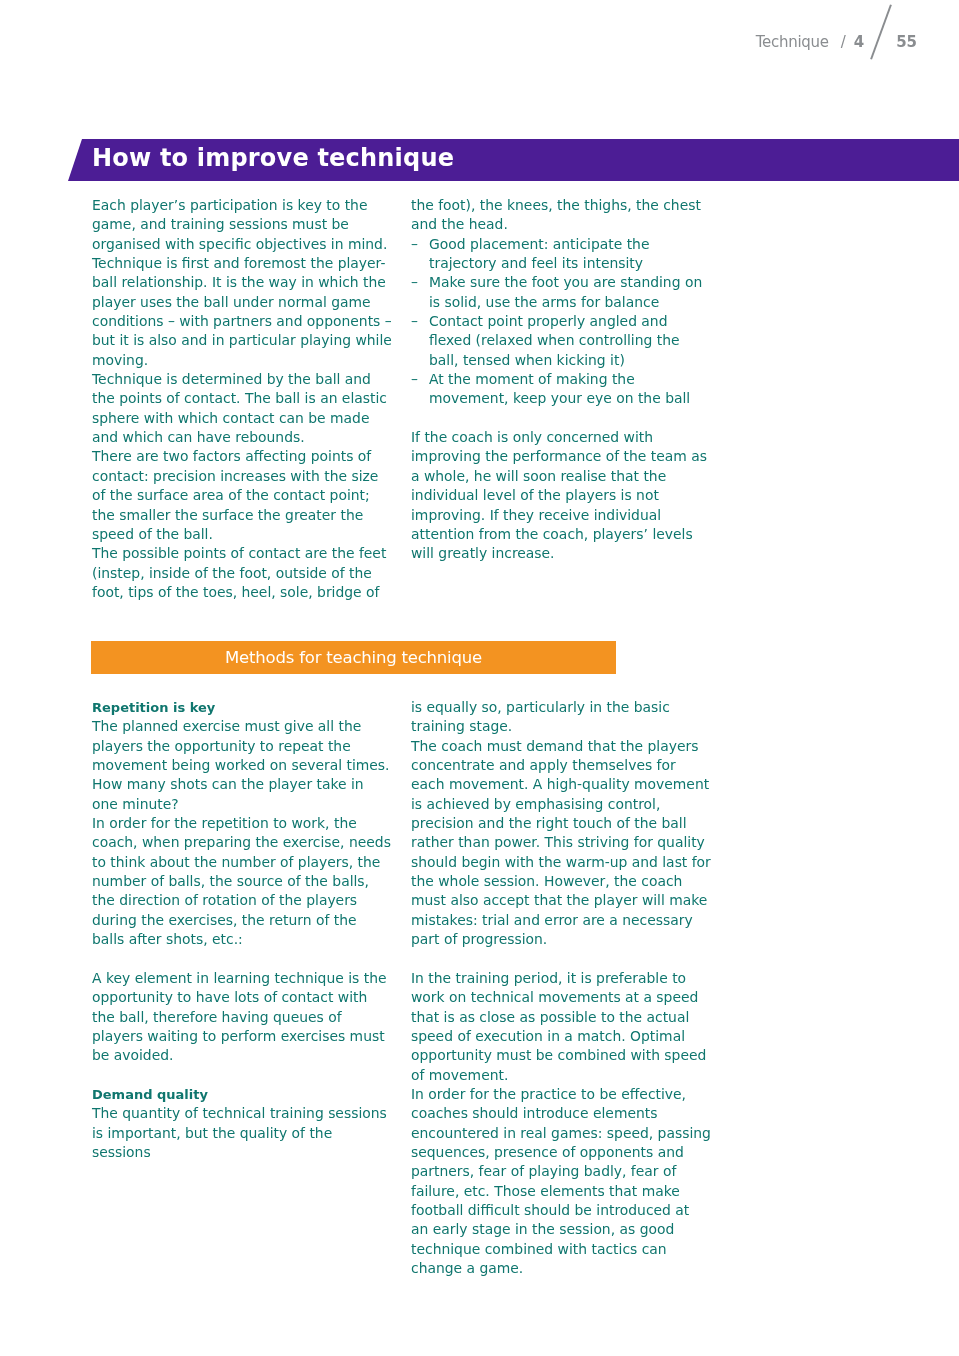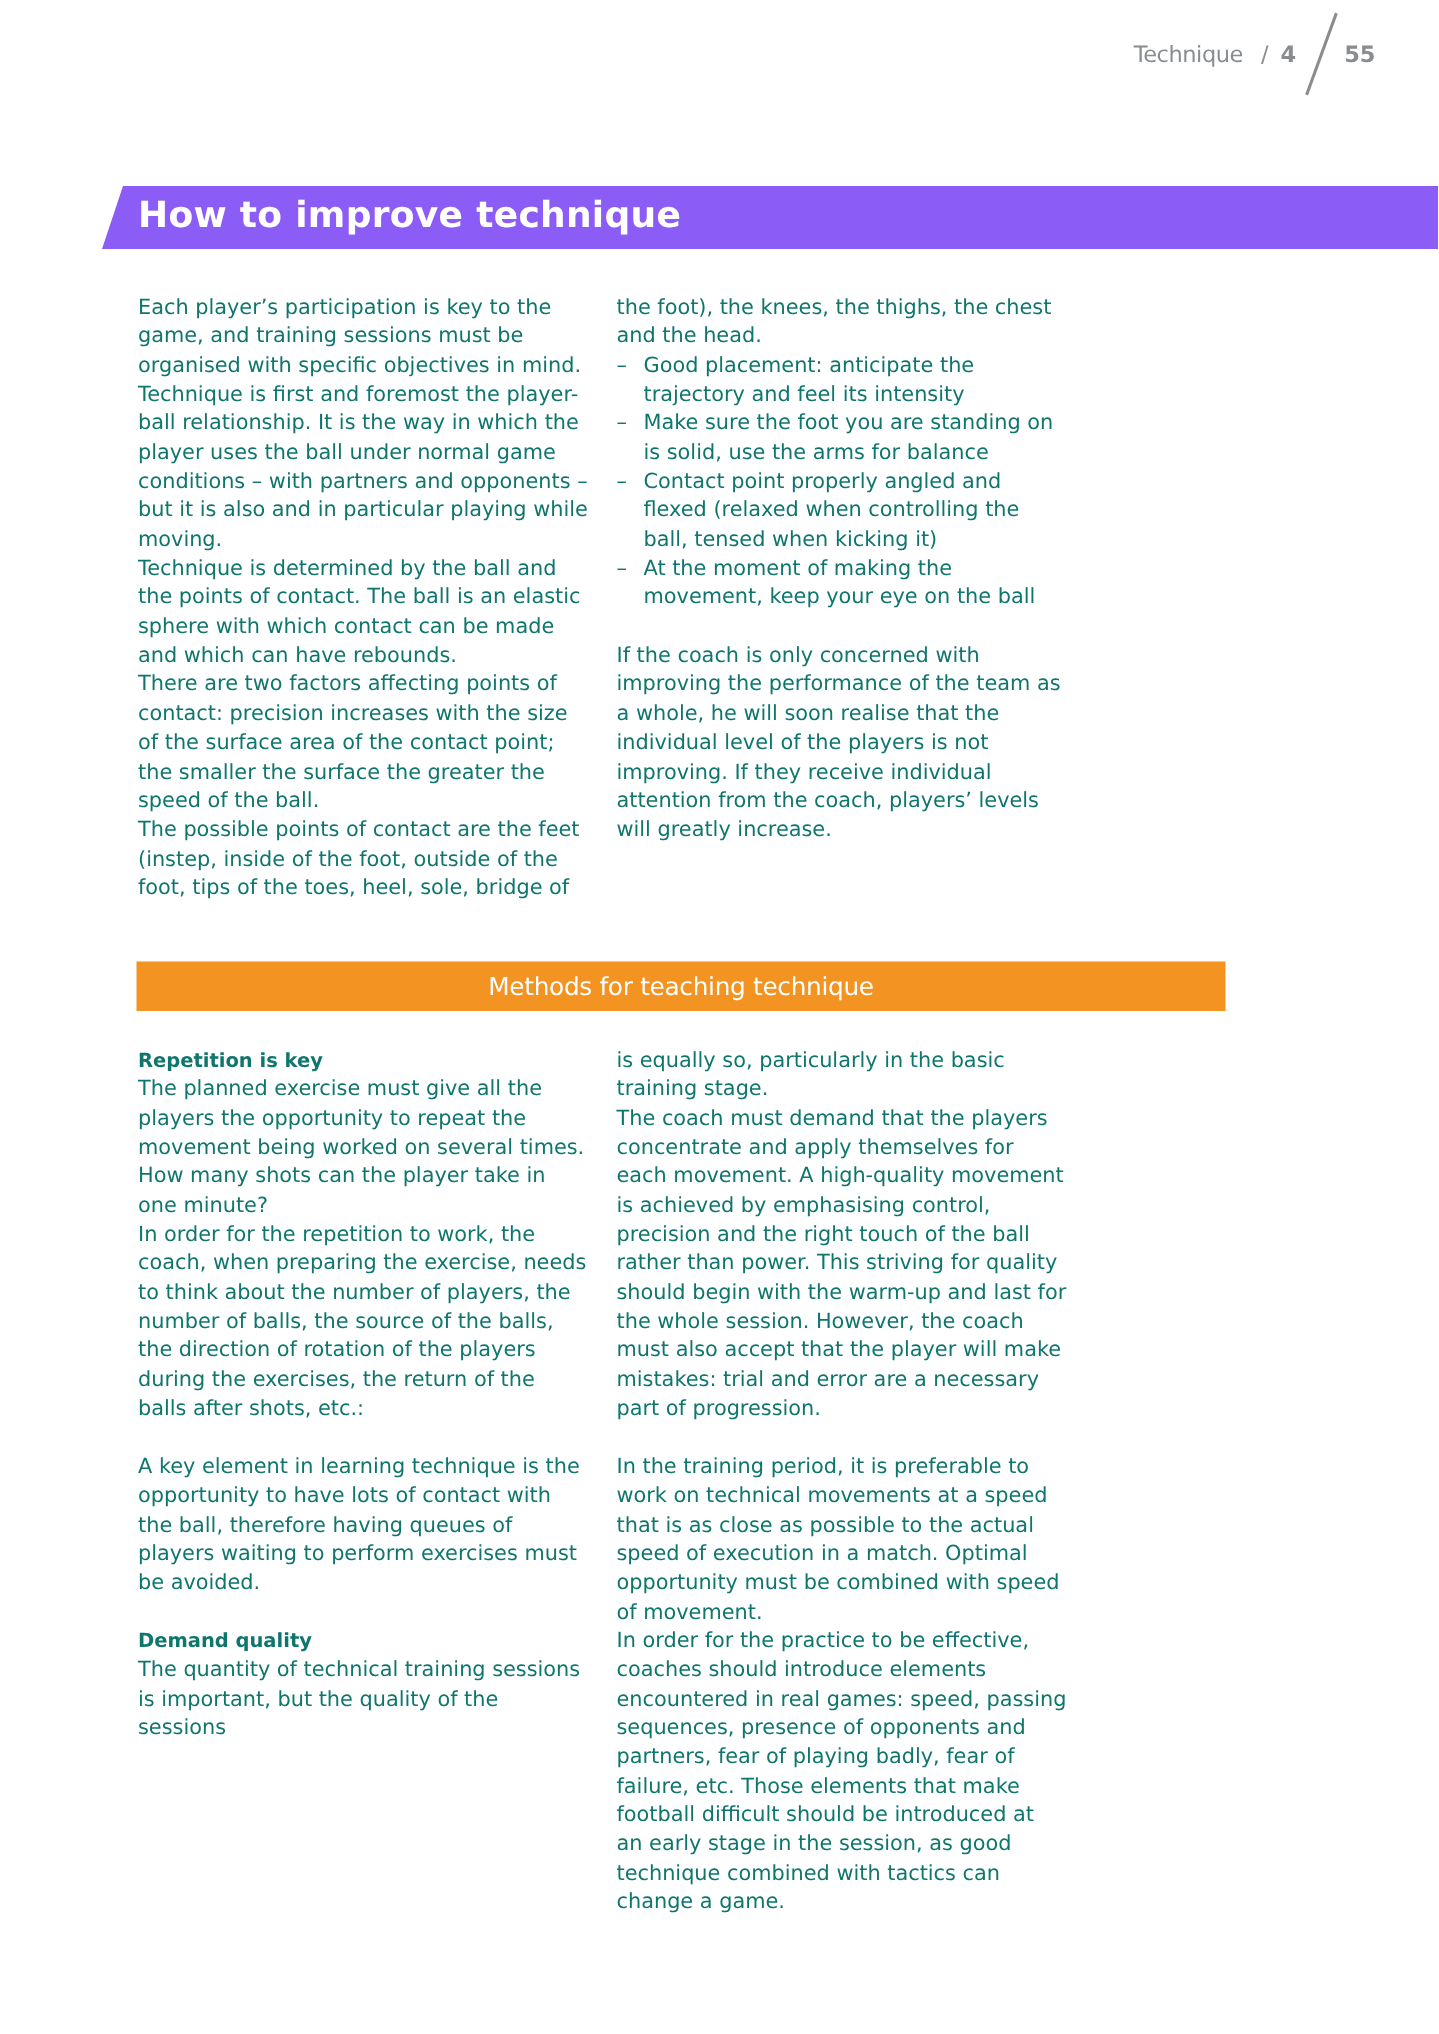--- a/index.html
+++ b/index.html
@@ -2,52 +2,52 @@
 <html><head>
   <meta charset="utf-8">
   <style>
     html, body { margin: 0; padding: 0; }
     body {
       width: 959px; height: 1356px; background: #ffffff; position: relative; overflow: hidden;
       font-family: "DejaVu Sans", sans-serif; color: #1a1a1a;
     }
     .running-head {
       position: absolute; top: 27px; right: 42px; height: 30px;
-      font-size: 15px; color: #8a8d90; display: flex; 
+      font-size: 15px; color: #8a8d90; display: flex; align-items: center;
     }
     .running-head .section { letter-spacing: -0.3px; }
     .running-head .sep { margin: 0 8px 0 12px; }
     .running-head .chap { font-weight: bold; }
     .running-head .slash {
       display: inline-block; width: 2px; height: 58px; background: #8a8d90;
       transform: rotate(20deg); margin: -20px 14px 0 16px;
     }
     .running-head .page { font-weight: bold; }
     .title-banner {
-      position: absolute; left: 68px; top: 124px; right: 0; height: 42px;
-      background: #8b5cf6;
+      position: absolute; left: 68px; top: 139px; right: 0; height: 42px;
+      background: #4c1d95;
       clip-path: polygon(14px 0, 100% 0, 100% 100%, 0 100%);
     }
     .title-banner h1 {
       margin: 0; position: absolute; left: 24px; top: 5px;
       font-family: "DejaVu Sans", sans-serif; font-weight: bold;
       font-size: 24px; color: #ffffff; letter-spacing: 0.2px;
     }
     .col {
       position: absolute; width: 300px; font-size: 13.9px; line-height: 19.35px;
       color: #0f766e;
     }
     .col p { margin: 0; }
     .col .gap { height: 19.35px; }
     .col ul { list-style: none; margin: 0; padding: 0; }
     .col li { position: relative; padding-left: 18px; }
     .col li::before { content: "–"; position: absolute; left: 0; }
     .col h3 { margin: 0; font-size: 13px; font-weight: bold; line-height: 19.35px; }
     .orange-banner {
-      position: absolute; left: 91px; top: 641px; width: 726px; height: 33px;
+      position: absolute; left: 91px; top: 641px; width: 525px; height: 33px;
       background: #f39321; text-align: center; color: #ffffff;
       font-size: 16.5px; line-height: 33px; letter-spacing: -0.2px;
     }
   </style>
 </head>
 <body>
 
 <div class="running-head">
   <span class="section">Technique</span>
   <span class="sep">/</span>

